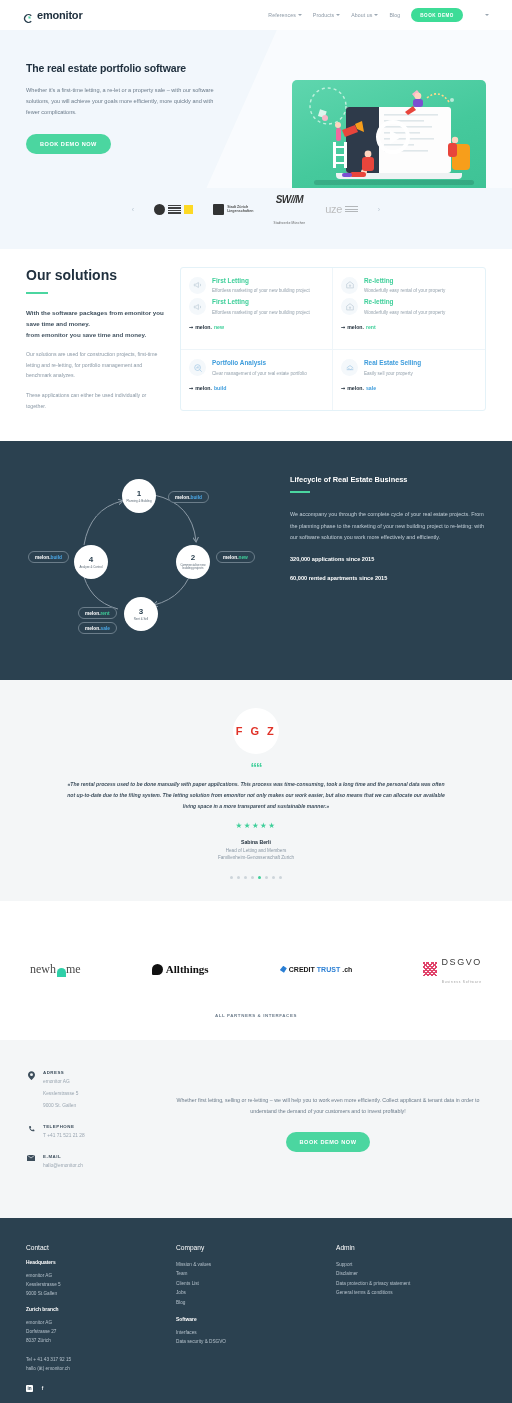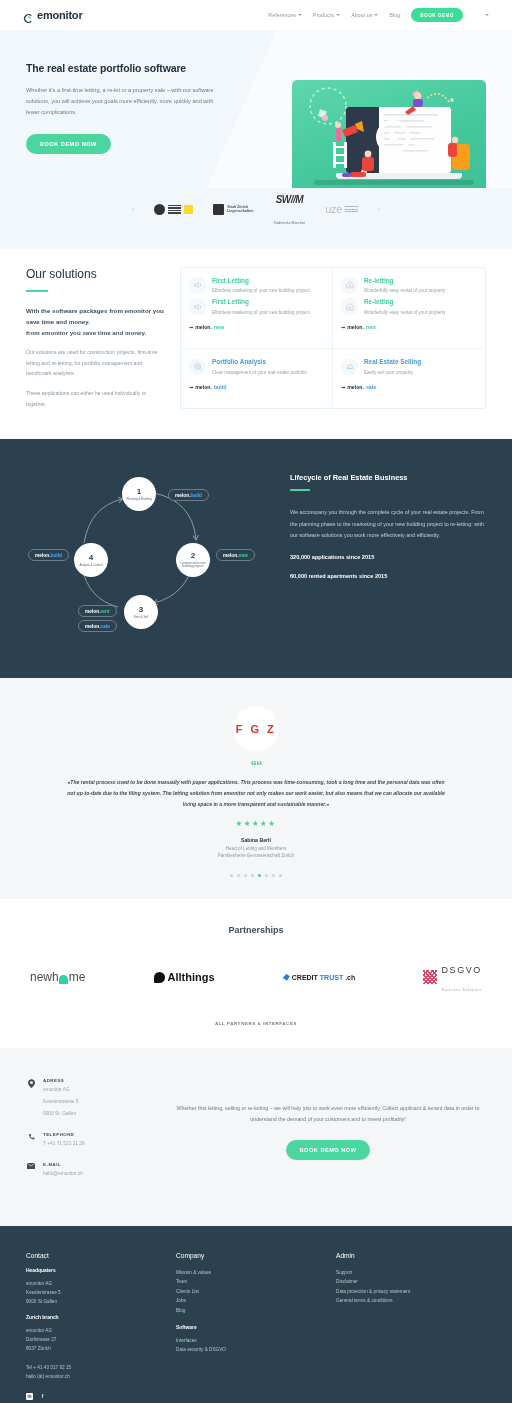--- a/index.html
+++ b/index.html
@@ -77,21 +77,21 @@
   .lg-lines i { display:block; width:13px; height:1.3px; background:#222; }
   .lg-yellow { width:9px; height:9px; background:#ffd400; }
   .lg-txt-sm { font-size:3.6px; color:#333; font-weight:700; line-height:1.25; }
   .swm { font-size:10px; font-weight:800; font-style:italic; color:#111; letter-spacing:-.5px;}
   .swm-sub { font-size:3px; color:#444; letter-spacing:.2px; }
   .uze { font-size:11px; color:#b3b3b3; letter-spacing:-.4px; }
 
   
   .solutions { background:#fff; padding: 18px 26px 30px; display:flex; gap: 14px; }
   .sol-left { width: 140px; }
-  .h2 { font-size: 12px; font-weight:400; color:#21313f; }
+  .h2 { font-size: 14px; font-weight:700; color:#21313f; }
   .rule { width: 22px; height: 2px; background:#4bd6a0; margin: 9px 0 13px; }
   .sol-lead { font-size: 6.2px; font-weight:700; color:#3d4e5c; line-height:1.85; }
   .sol-lead.ghost { opacity:.97; margin-top:-1px; }
   .sol-body { font-size: 5.2px; color:#8a98a5; line-height:2.05; margin-top: 9px; }
   .sol-grid {
     flex:1; border:1px solid #e4f2f8; border-radius:3px; background:#fff;
     display:grid; grid-template-columns:1fr 1fr;
   }
   .sol-card { padding: 9px 8px; position:relative; }
   .sol-card + .sol-card { }
@@ -147,23 +147,23 @@
   .t-role { font-size:4.6px; color:#8a98a5; margin-top:3px; }
   .t-org { font-size:4.6px; color:#8a98a5; margin-top:2px; }
   .dots { display:flex; gap:4px; justify-content:center; margin-top:16px; }
   .dot { width:3px;height:3px;border-radius:50%;background:#cdd5da; }
   .dot.on { background:#3fcf9a; }
 
   
   .partners { background:#fff; padding: 26px 26px 22px; text-align:center; }
   .p-title { font-size:9px; font-weight:700; color:#3d4e5c; }
   .p-row { display:flex; align-items:center; justify-content:space-between; margin-top: 24px; padding: 0 4px;}
-  .newhome { font-family:Liberation Sans, sans-serif; font-size:12px; color:#4a4a4a; display:flex; align-items:center; }
+  .newhome { font-family:Liberation Serif, serif; font-size:12px; color:#4a4a4a; display:flex; align-items:center; }
   .nh-arc { width:9px;height:9px;border-radius:9px 9px 0 0;background:#2fcfa8;margin:0 .5px 0 .5px; align-self:flex-end;}
-  .allthings { display:flex; align-items:center; gap:3px; font-size:11px; font-weight:700; color:#111; }
+  .allthings { display:flex; align-items:center; gap:3px; font-size:11px; font-weight:700; color:#111;font-family:Liberation Serif, serif; }
   .at-mark { width:11px;height:11px;border-radius:50% 50% 50% 10%;background:#111; }
   .creditrust { display:flex; align-items:center; gap:2px; font-size:7px; font-weight:800; }
   .ct-mark { width:7px;height:7px;background:#2b7fd4; clip-path:polygon(50% 0,100% 35%,60% 100%,0 60%); }
   .abacus { display:flex; align-items:center; gap:4px; }
   .ab-diamond { width:14px;height:14px;background:
       repeating-linear-gradient(45deg,#e0446b 0 1.4px,transparent 1.4px 3px),
       repeating-linear-gradient(-45deg,#e0446b 0 1.4px,transparent 1.4px 3px);
       transform:rotate(0deg); }
   .ab-txt { font-size:9px; letter-spacing:1.6px; color:#3a3a3a; }
   .ab-sub { font-size:3.2px; letter-spacing:.8px; color:#9b9b9b; text-align:right; }
@@ -514,21 +514,20 @@
       <span class="dot"></span>
       <span class="dot"></span>
       <span class="dot on"></span>
       <span class="dot"></span>
       <span class="dot"></span>
       <span class="dot"></span>
     </div>
   </div>
 
   <div class="partners">
-    <div class="p-title">Partnerships</div>
     <div class="p-row">
       <span class="newhome">
         <span>newh</span>
           <i class="nh-arc"></i>
           <span>me</span>
       </span>
       <span class="allthings">
         <i class="at-mark"></i>
           <span>Allthings</span>
       </span>

